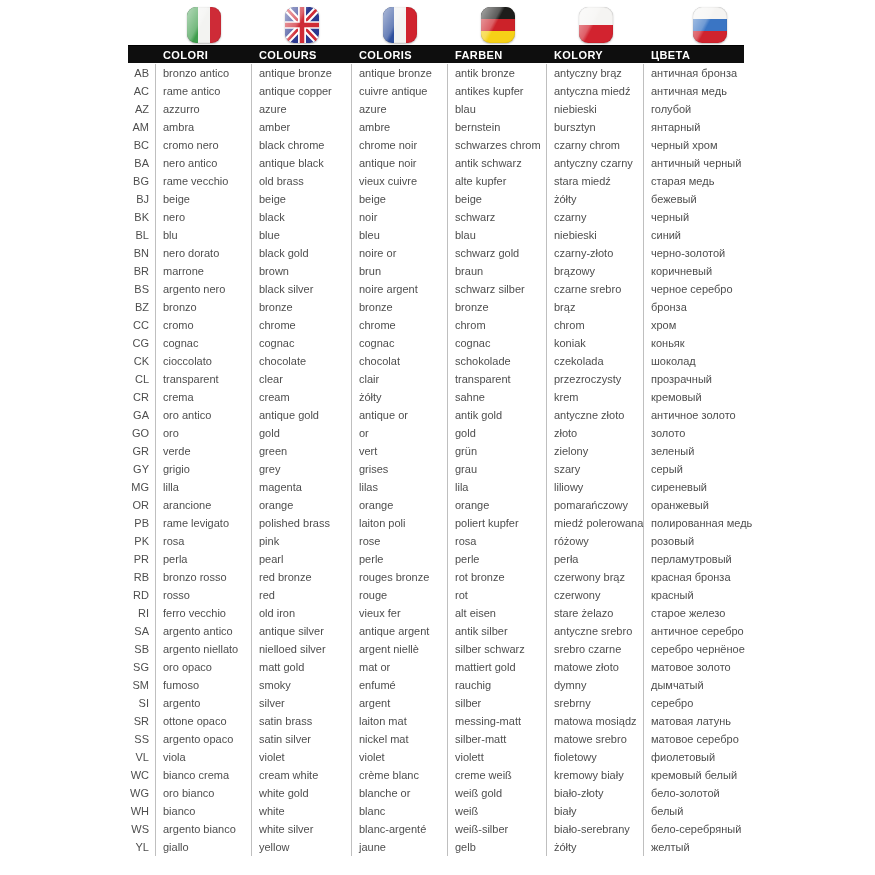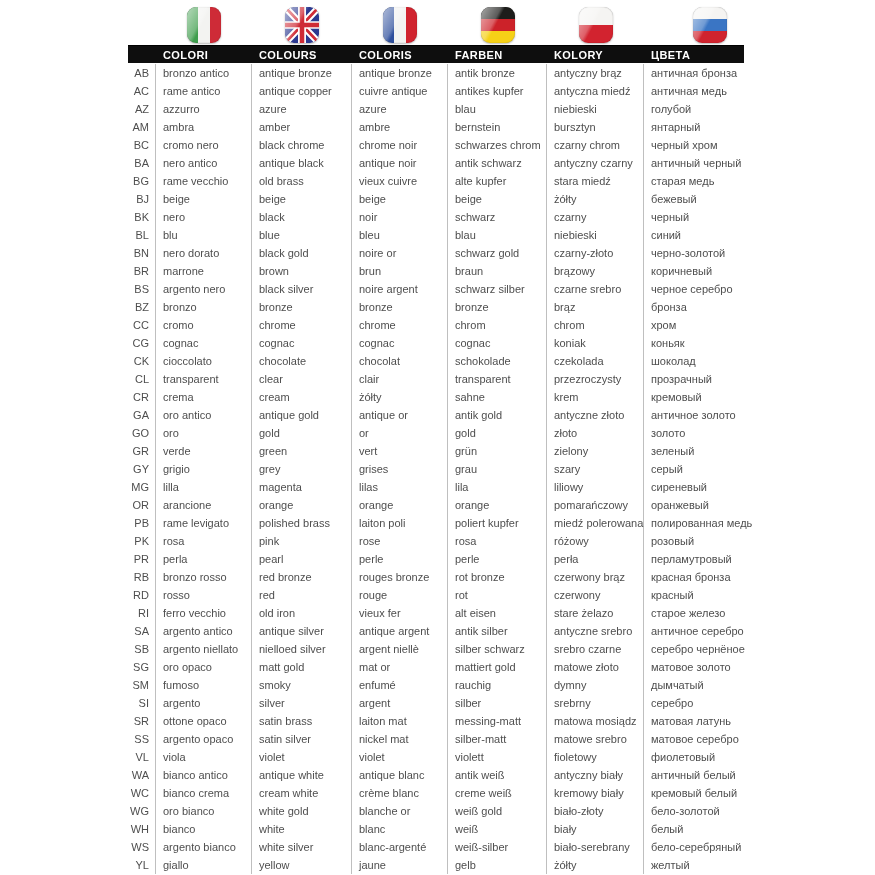--- a/index.html
+++ b/index.html
@@ -495,29 +495,20 @@
         <div class="row">
           <div class="cell code">VL</div>
           <div class="cell c-it">viola</div>
           <div class="cell c-en">violet</div>
           <div class="cell c-fr">violet</div>
           <div class="cell c-de">violett</div>
           <div class="cell c-pl">fioletowy</div>
           <div class="cell c-ru">фиолетовый</div>
         </div>
         <div class="row">
-          <div class="cell code">WA</div>
-          <div class="cell c-it">bianco antico</div>
-          <div class="cell c-en">antique white</div>
-          <div class="cell c-fr">antique blanc</div>
-          <div class="cell c-de">antik weiß</div>
-          <div class="cell c-pl">antyczny biały</div>
-          <div class="cell c-ru">античный белый</div>
-        </div>
-        <div class="row">
           <div class="cell code">WC</div>
           <div class="cell c-it">bianco crema</div>
           <div class="cell c-en">cream white</div>
           <div class="cell c-fr">crème blanc</div>
           <div class="cell c-de">creme weiß</div>
           <div class="cell c-pl">kremowy biały</div>
           <div class="cell c-ru">кремовый белый</div>
         </div>
         <div class="row">
           <div class="cell code">WG</div>

